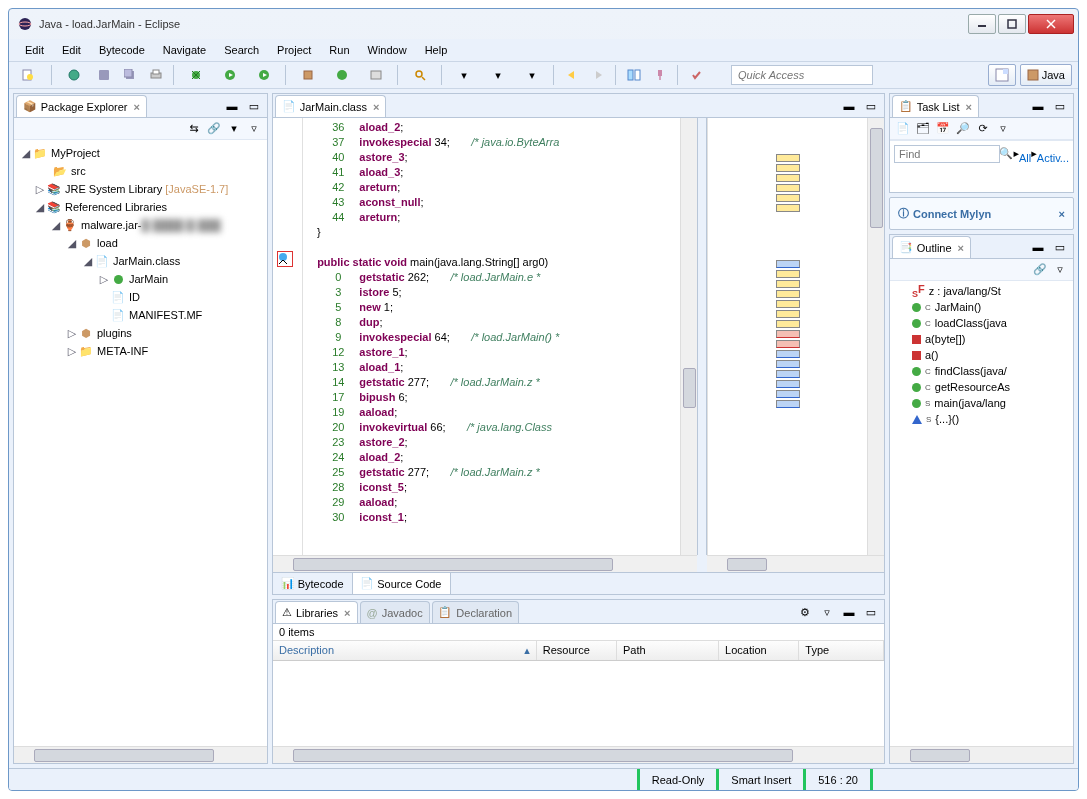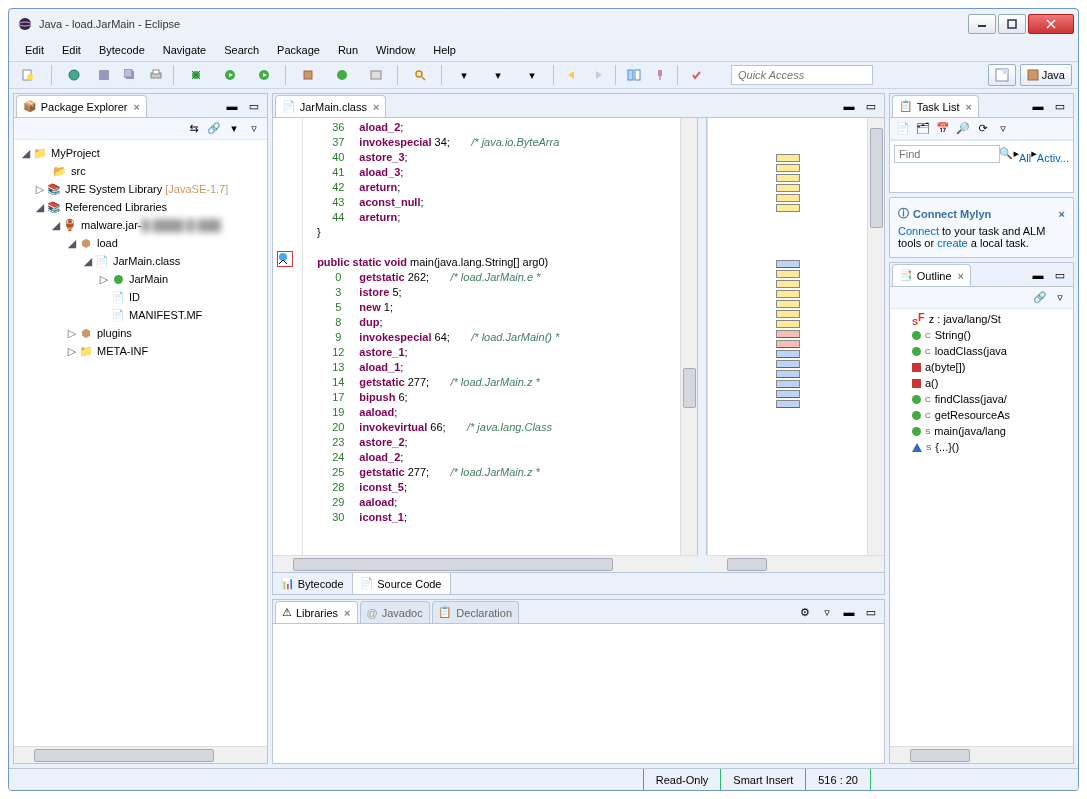--- a/index.html
+++ b/index.html
@@ -68,21 +68,21 @@
 .shape-tri { width:0; height:0; border-left:5px solid transparent; border-right:5px solid transparent; border-bottom:9px solid; display:inline-block;}
 .green { background:#4a4; border-bottom-color:#4a4;}
 .red { background:#c33; border-bottom-color:#c33;}
 .blue { background:#36c; border-bottom-color:#36c;}
 .problems { flex:1; display:flex; flex-direction:column; }
 .probheader { padding:2px 6px; }
 .probtable { flex:1; border-top:1px solid #ddd; }
 .probcols { display:flex; background:linear-gradient(#fdfdfd,#eee); border-bottom:1px solid #ccc; }
 .probcol { padding:3px 6px; border-right:1px solid #ddd; font-size:11px; cursor:pointer;}
 .statusbar { height:22px; border-top:1px solid #b8c6d8; background:#eaf1fb; display:flex; align-items:center; padding:0 8px; }
-.statuscell { padding:0 12px; border-left:1px solid #22c55e; height:100%; display:flex; align-items:center;}
+.statuscell { padding:0 12px; border-left:3px solid #22c55e; height:100%; display:flex; align-items:center;}
 .vscroll { width:17px; background:#f0f0f0; border-left:1px solid #ddd; position:relative;}
 .vscroll .thumb { position:absolute; left:2px; width:13px; background:#d4d8de; border:1px solid #aab; border-radius:2px; }
 svg { display:block; }
 </style>
 </head>
 <body>
 
 <div class="window">
   <div class="titlebar">
     <span class="icon">
@@ -111,21 +111,21 @@
         </div>
     </div>
   </div>
 
   <div class="menubar">
     <span class="menuitem">Edit</span>
     <span class="menuitem">Edit</span>
     <span class="menuitem">Bytecode</span>
     <span class="menuitem">Navigate</span>
     <span class="menuitem">Search</span>
-    <span class="menuitem">Package</span>
+    <span class="menuitem">Project</span>
     <span class="menuitem">Run</span>
     <span class="menuitem">Window</span>
     <span class="menuitem">Help</span>
   </div>
 
   <div class="toolbar">
     <div class="tbtn dd">
         <svg width="16" height="12">
           <rect x="1" y="1" width="8" height="10" fill="#fff" stroke="#88a"></rect>
           <circle cx="8" cy="8" r="3" fill="#fd4"></circle>
@@ -422,20 +422,35 @@
           <div class="viewtab inactive">
               <span>📋</span> 
               <span>Declaration</span>
             </div>
           <div style="flex:1"></div>
           <div class="tbtn">⚙</div>
           <div class="tbtn">▿</div>
           <div class="tbtn">▬</div>
           <div class="tbtn">▭</div>
         </div>
+        <div class="problems">
+          <div class="probheader">0 items</div>
+          <div class="probtable">
+            <div class="probcols">
+              <div class="probcol" style="width:300px;color:#3a6ea5"><span>Description</span> <span style="float:right">▴</span></div>
+              <div class="probcol" style="width:90px">Resource</div>
+              <div class="probcol" style="width:115px">Path</div>
+              <div class="probcol" style="width:90px">Location</div>
+              <div class="probcol" style="width:95px">Type</div>
+            </div>
+          </div>
+          <div class="hscroll">
+              <div class="thumb" style="left:20px;width:500px"></div>
+            </div>
+        </div>
       </div>
     </div>
 
     <div class="rightcol">
       <div class="view" style="height:100px">
         <div class="viewtabs">
           <div class="viewtab">
               <span>📋</span>
               <span>Task List</span>
               <span class="x">×</span>
@@ -461,23 +476,20 @@
           <span class="link">Activ...</span>
         </div>
       </div>
 
       <div class="mylynbox">
         <div class="hdr">
             <span style="color:#3a6ea5">ⓘ</span>
             <span>Connect Mylyn</span>
             <span style="margin-left:auto;cursor:pointer">×</span>
           </div>
-        <div style="margin-top:4px">
-          <span class="link">Connect</span><span> to your task and ALM tools or </span><span class="link">create</span><span> a local task.</span>
-        </div>
       </div>
 
       <div class="view outline" style="flex:1">
         <div class="viewtabs">
           <div class="viewtab">
               <span>📑</span>
               <span>Outline</span>
               <span class="x">×</span>
             </div>
           <div style="flex:1"></div>
@@ -489,21 +501,21 @@
             <div class="tbtn">▿</div>
           </div>
         <div class="list" id="outline-list">
             <div class="outitem">
               <span style="color:#c33;font-weight:bold;font-size:9px">S<sup>F</sup></span>
               <span>z : java/lang/St</span>
             </div>
             <div class="outitem">
               <span class="shape-circle green"></span>
               <sup style="color:#555;font-size:8px">C</sup>
-              <span>String()</span>
+              <span>JarMain()</span>
             </div>
             <div class="outitem">
               <span class="shape-circle green"></span>
               <sup style="color:#555;font-size:8px">C</sup>
               <span>loadClass(java</span>
             </div>
             <div class="outitem">
               <span class="shape-square red"></span>
               <span>a(byte[])</span>
             </div>

